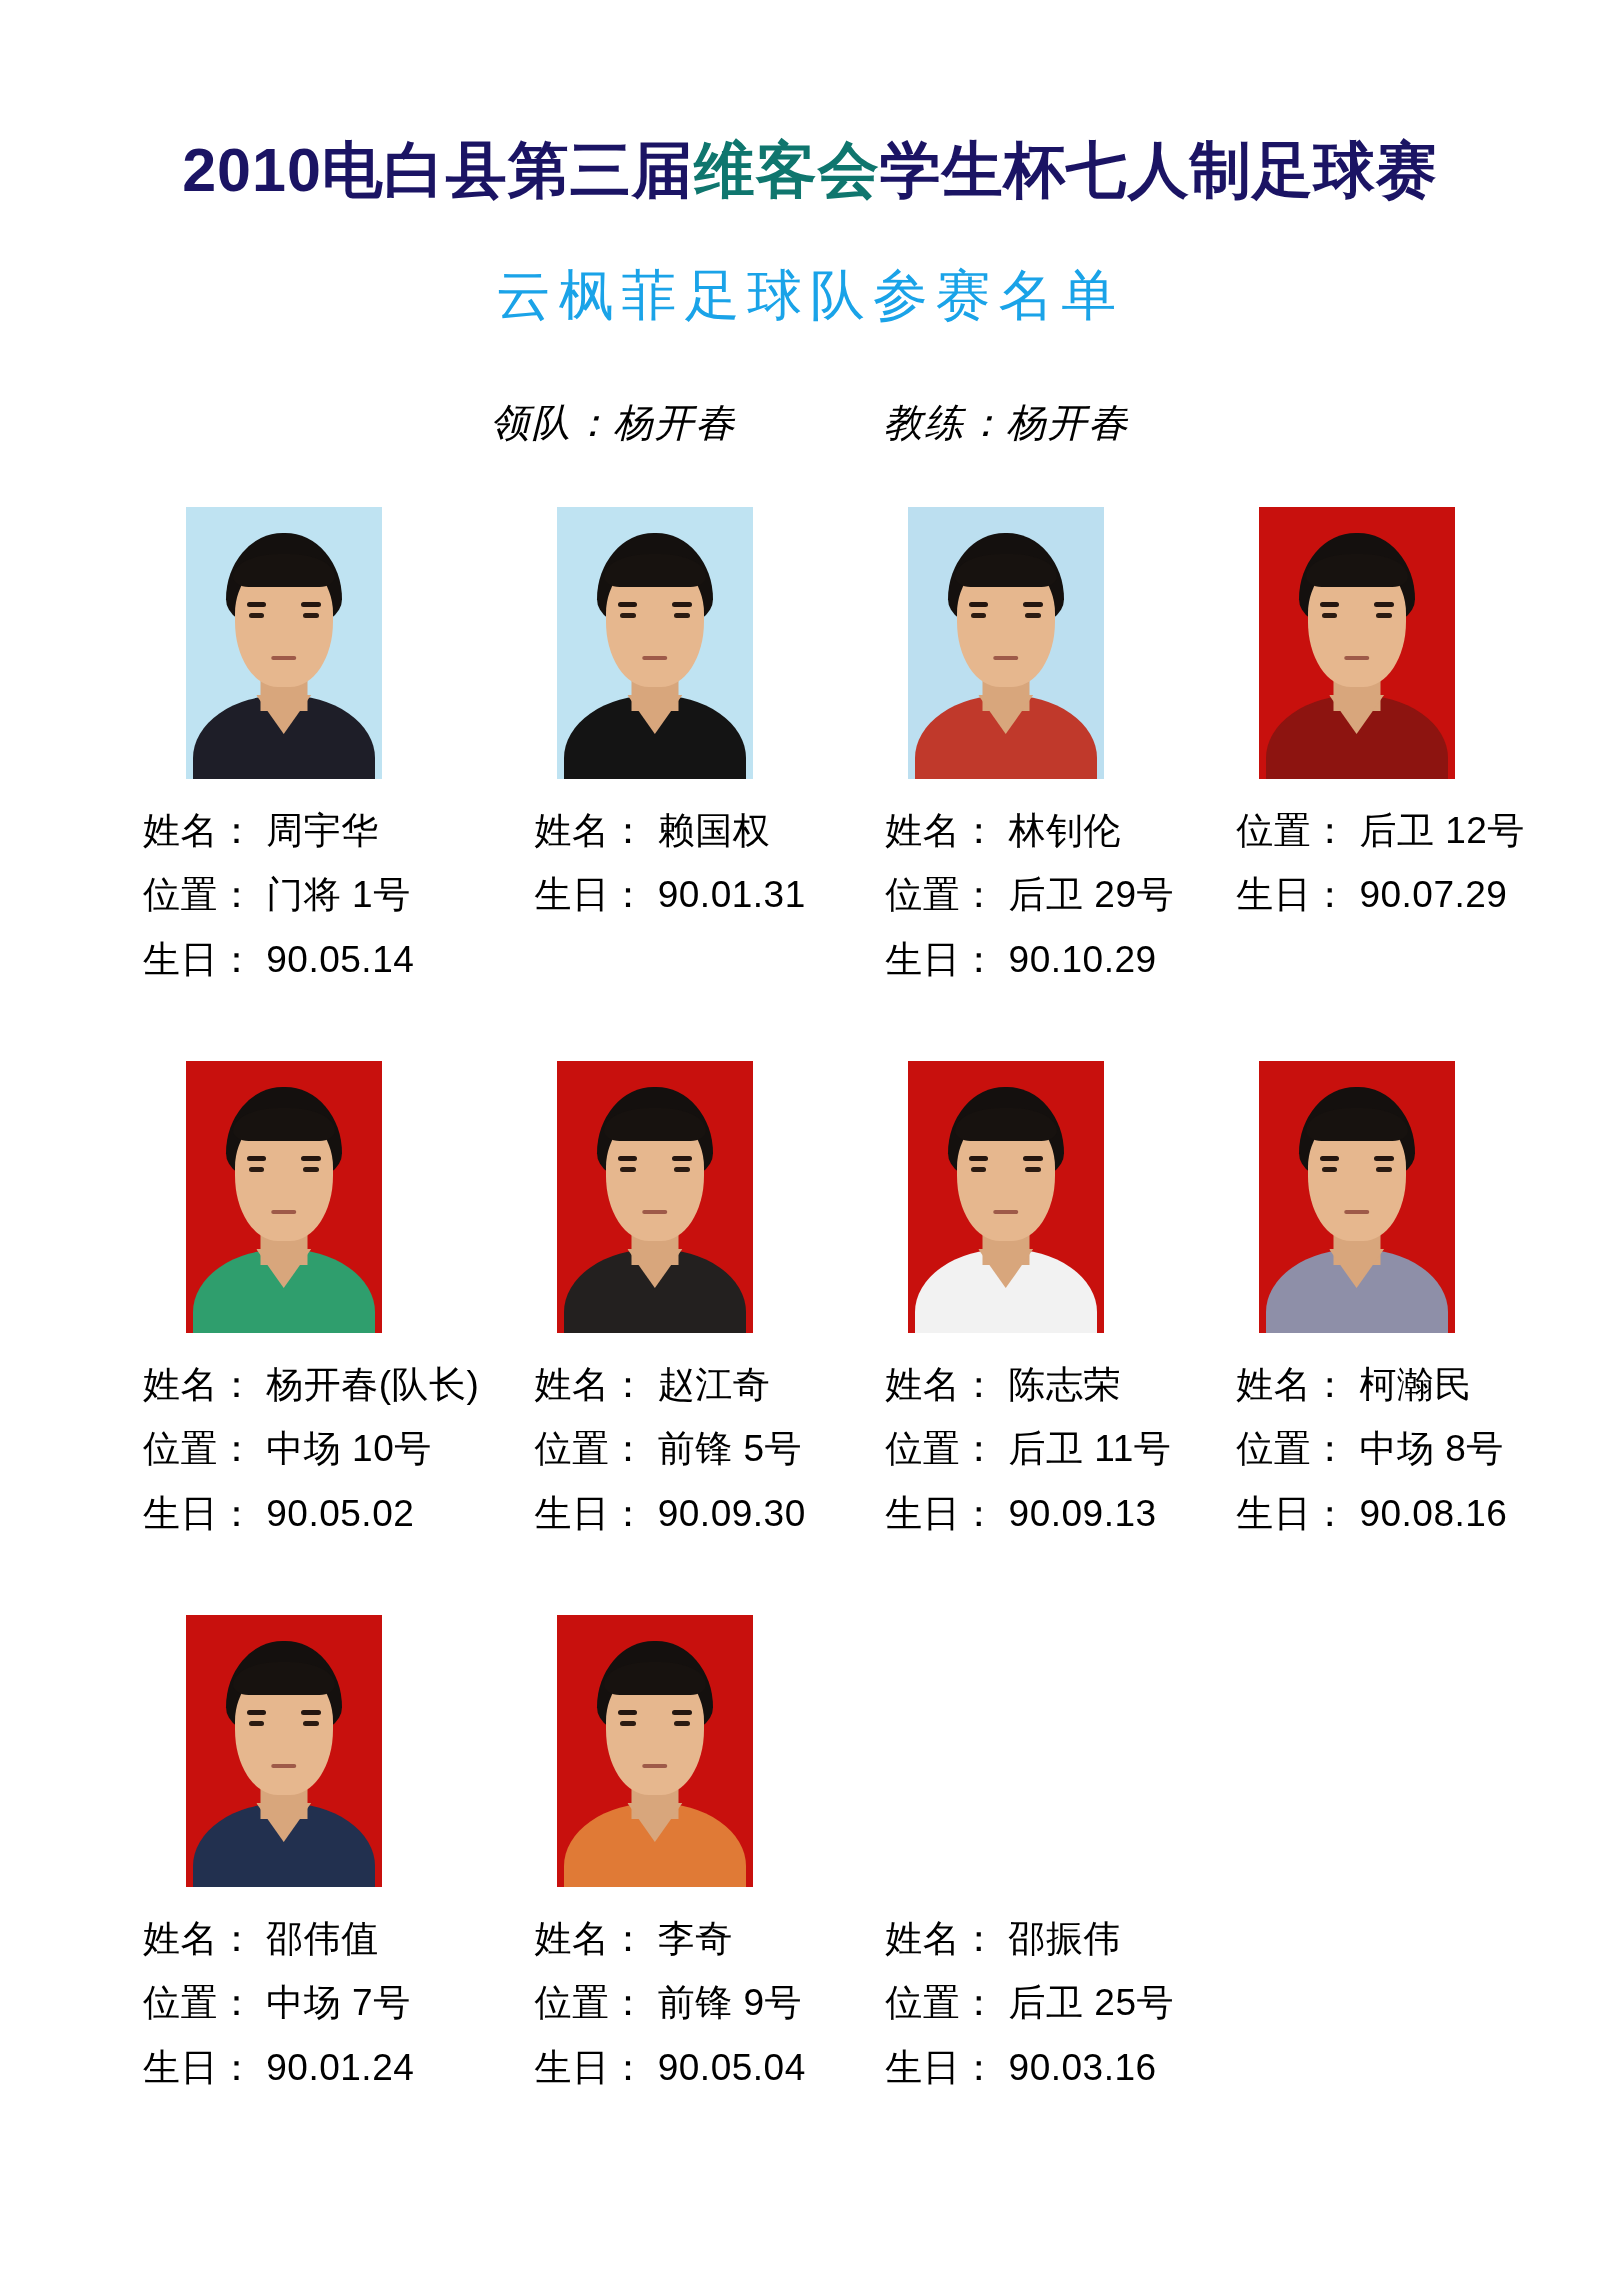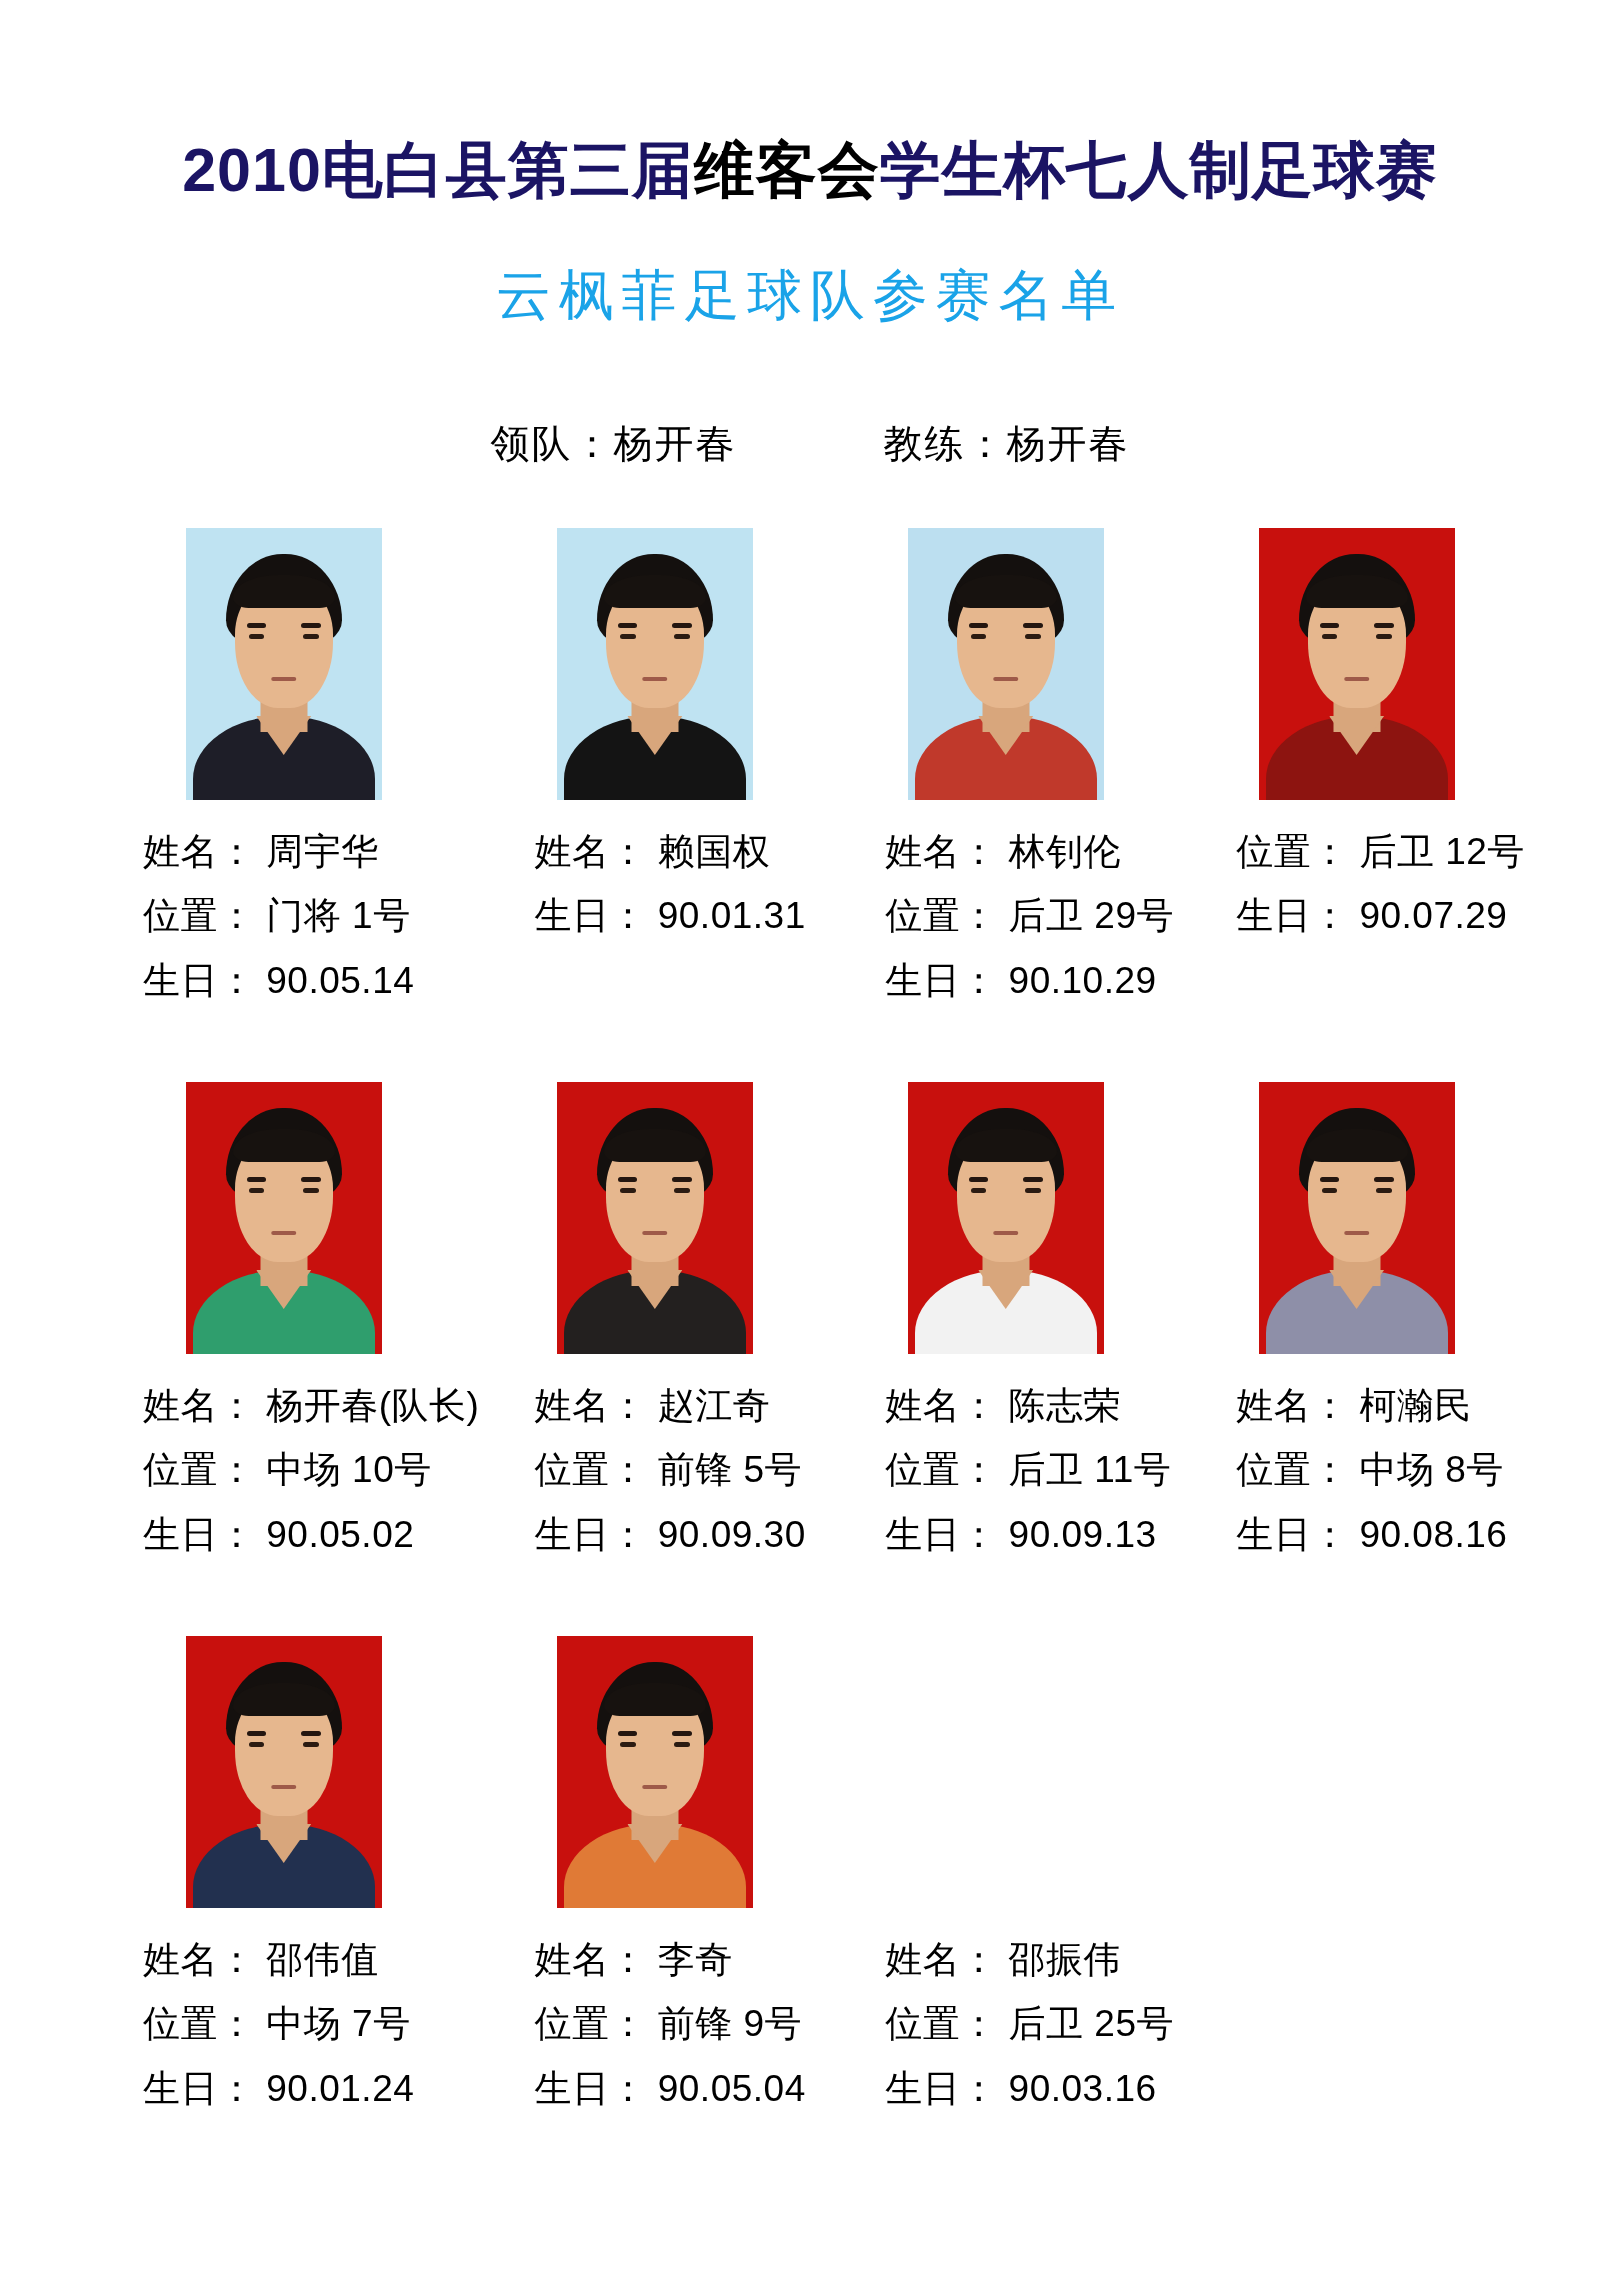--- a/index.html
+++ b/index.html
@@ -26,41 +26,42 @@
   .title-main {
     text-align: center;
     margin-top: 137px;
     font-size: 61px;
     font-weight: bold;
     letter-spacing: 1px;
     line-height: 1.1;
     white-space: nowrap;
   }
   .title-main .seg-dark { color: #1b1464; }
-  .title-main .seg-red  { color: #000000; font-family: Liberation Mono, monospace; }
+  .title-main .seg-red  { color: #0f766e; font-family: Liberation Mono, monospace; }
 
   .title-sub {
     text-align: center;
     margin-top: 51px;
     font-size: 55px;
     font-weight: normal;
     color: #1aa3e8;
     letter-spacing: 7.8px;
     white-space: nowrap;
   }
 
   .staff-row {
     display: flex;
     justify-content: center;
     align-items: baseline;
     gap: 147px;
-    margin-top: 84px;
+    margin-top: 63px;
     font-size: 39px;
     color: #000;
     letter-spacing: 2px;
+    font-style: italic;
   }
   .staff-item { white-space: nowrap; }
 
   
   .grid {
     margin-top: 57px;
     display: grid;
     grid-template-columns: repeat(4, 1fr);
     row-gap: 35px;
     column-gap: 0px;

